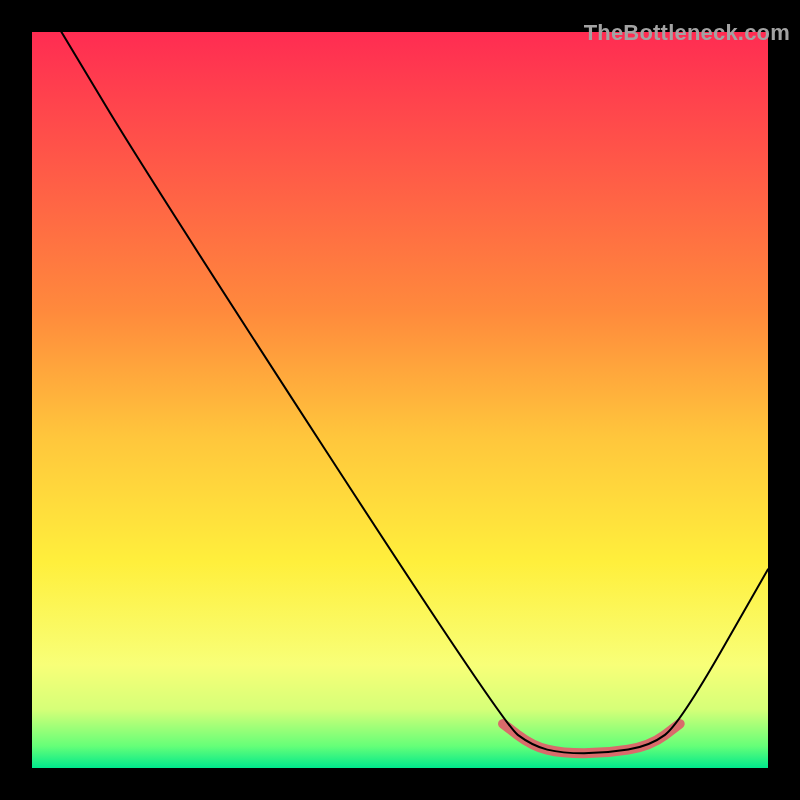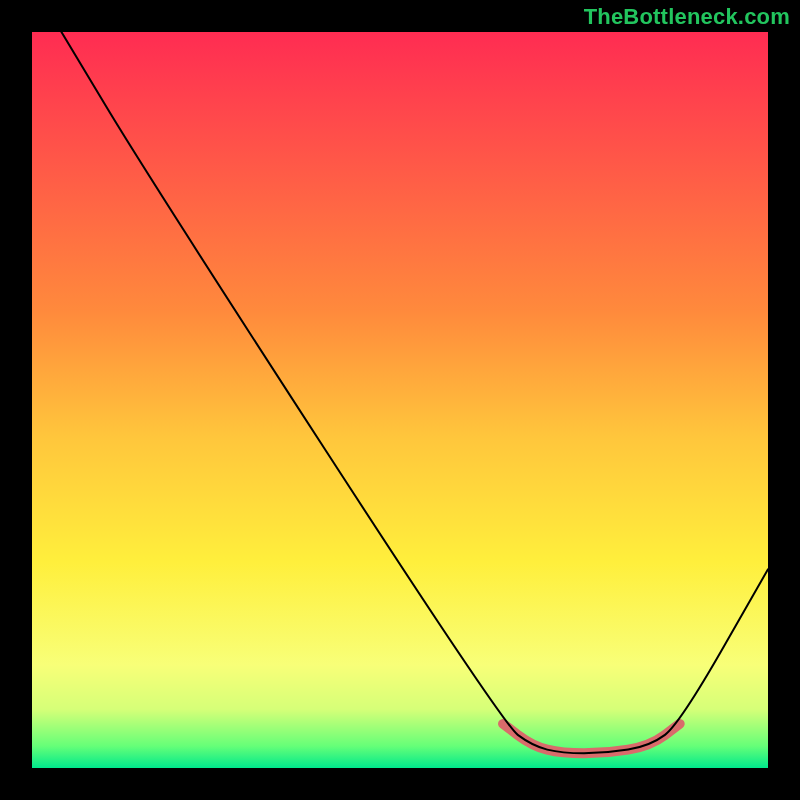--- a/index.html
+++ b/index.html
@@ -12,23 +12,23 @@
     font-family: Arial, Helvetica, sans-serif;
   }
   .outer {
     position: relative;
     width: 800px;
     height: 800px;
     background: #000;
   }
   .watermark {
     position: absolute;
-    top: 4px;
+    top: 20px;
     right: 10px;
-    color: #22c55e;
+    color: #a3a3a3;
     font-size: 22px;
     font-weight: 600;
     letter-spacing: 0.2px;
     z-index: 10;
   }
   .plot-frame {
     position: absolute;
     left: 30px;
     top: 30px;
     width: 740px;

